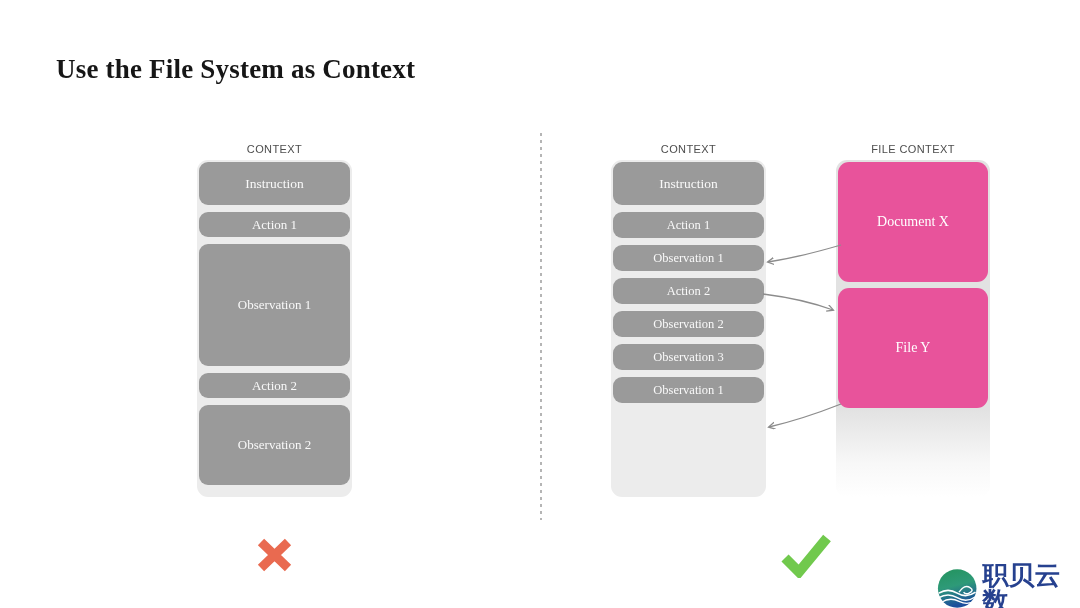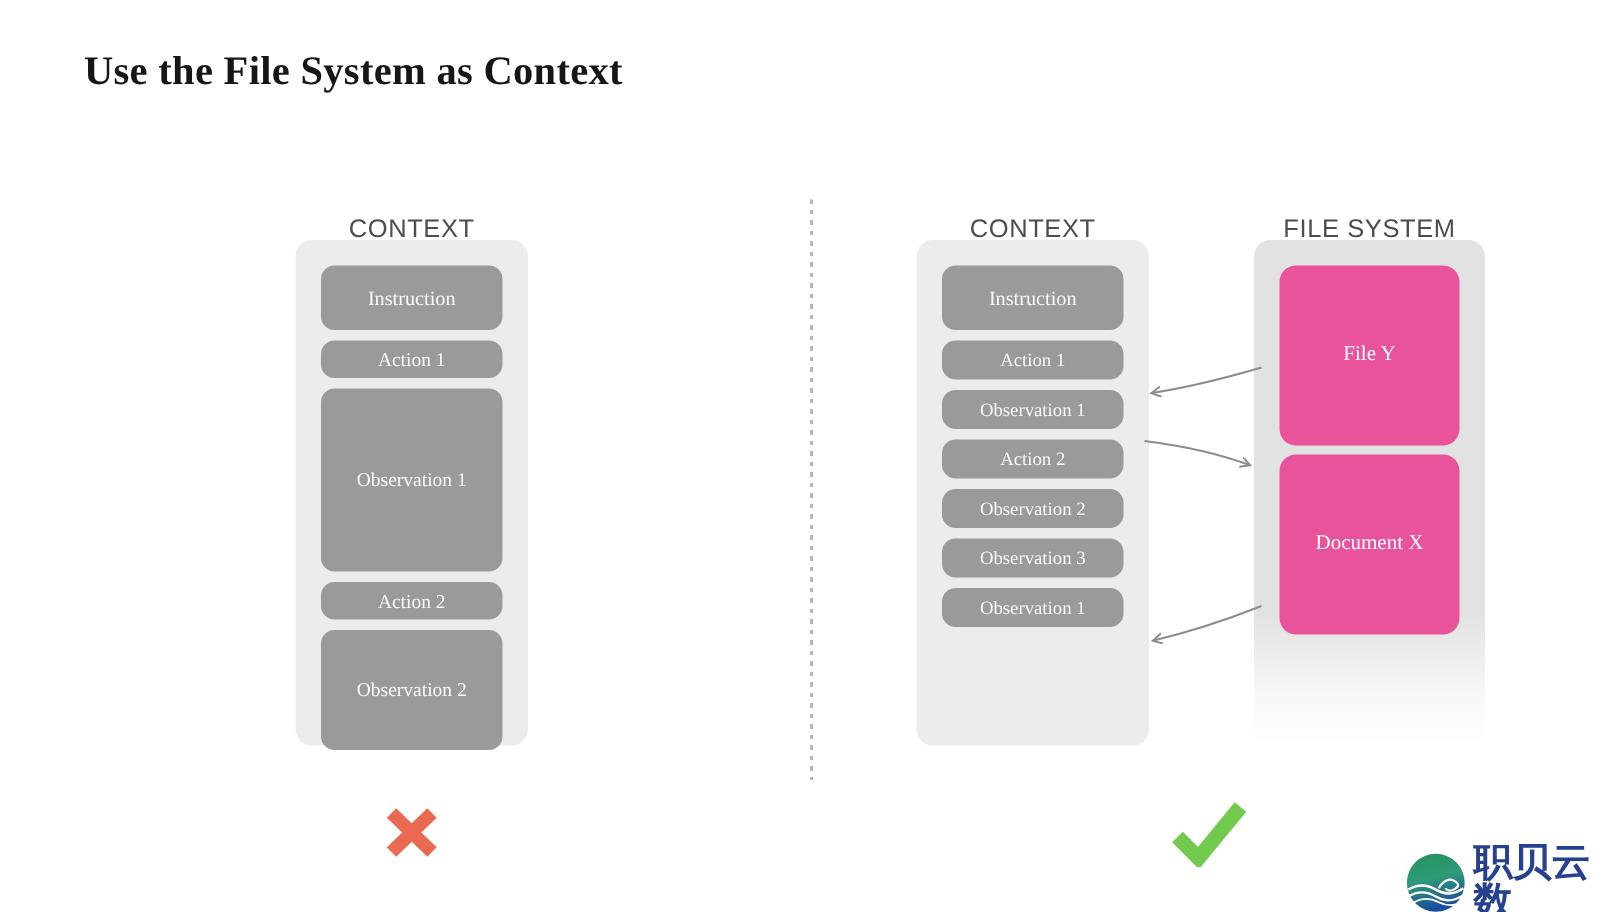--- a/index.html
+++ b/index.html
@@ -3,37 +3,37 @@
 <meta charset="utf-8">
 <style>
   html,body{margin:0;padding:0;background:#ffffff;}
   body{
     width:1080px;height:608px;position:relative;overflow:hidden;
     font-family:"Liberation Sans",sans-serif;
   }
   .canvas{position:absolute;inset:0;width:1080px;height:608px;}
 
   .title{
-    position:absolute;left:56px;top:32px;margin:0;
+    position:absolute;left:56px;top:54px;margin:0;
     font-family:"Liberation Serif","DejaVu Serif",serif;
     font-weight:700;font-size:27px;letter-spacing:.2px;
     color:var(--title-text,#161616);
   }
 
   .col-header{
     position:absolute;top:143px;text-align:center;
-    font-size:17px;letter-spacing:.4px;color:var(--header-text,#4d4d4d);
+    font-size:11px;letter-spacing:.4px;color:var(--header-text,#4d4d4d);
   }
   #hdr-bad{left:197px;width:155px;}
   #hdr-ctx{left:611px;width:155px;}
   #hdr-fs{left:836px;width:154px;}
 
   .stack{
     position:absolute;top:160px;border-radius:11px;box-sizing:border-box;
-    padding:17px;display:flex;flex-direction:column;gap:7px;
+    padding:2px;display:flex;flex-direction:column;gap:7px;
     background:var(--container,#ececec);
   }
   #stack-bad{left:197px;width:155px;height:337px;}
   #stack-ctx{left:611px;width:155px;height:337px;}
   #stack-fs{
     left:836px;width:154px;height:337px;gap:6px;
     background:linear-gradient(to bottom,
       var(--fs-container,#e2e2e2) 0%,
       var(--fs-container,#e2e2e2) 74%,
       rgba(226,226,226,.25) 90%,
@@ -100,24 +100,24 @@
   <div class="stack" id="stack-ctx">
     <div class="bx h43">Instruction</div>
     <div class="bx h26">Action 1</div>
     <div class="bx h26">Observation 1</div>
     <div class="bx h26">Action 2</div>
     <div class="bx h26">Observation 2</div>
     <div class="bx h26">Observation 3</div>
     <div class="bx h26">Observation 1</div>
   </div>
 
-  <div class="col-header" id="hdr-fs">FILE SYSTEM</div>
+  <div class="col-header" id="hdr-fs">FILE CONTEXT</div>
   <div class="stack" id="stack-fs">
+    <div class="pink">Document X</div>
     <div class="pink">File Y</div>
-    <div class="pink">Document X</div>
   </div>
 
   <svg class="arrows" width="1080" height="608" viewBox="0 0 1080 608">
     <defs>
       <marker id="ah" markerWidth="9" markerHeight="9" refX="6" refY="3.5" orient="auto" markerUnits="userSpaceOnUse">
         <path d="M0,0 L6.5,3.5 L0,7" fill="none" stroke="#8c8c8c" stroke-width="1.3"></path>
       </marker>
     </defs>
     <path d="M841,245 Q800,257 768,262" fill="none" stroke="#8c8c8c" stroke-width="1.3" marker-end="url(#ah)"></path>
     <path d="M763,294 Q803,299 833,310" fill="none" stroke="#8c8c8c" stroke-width="1.3" marker-end="url(#ah)"></path>

